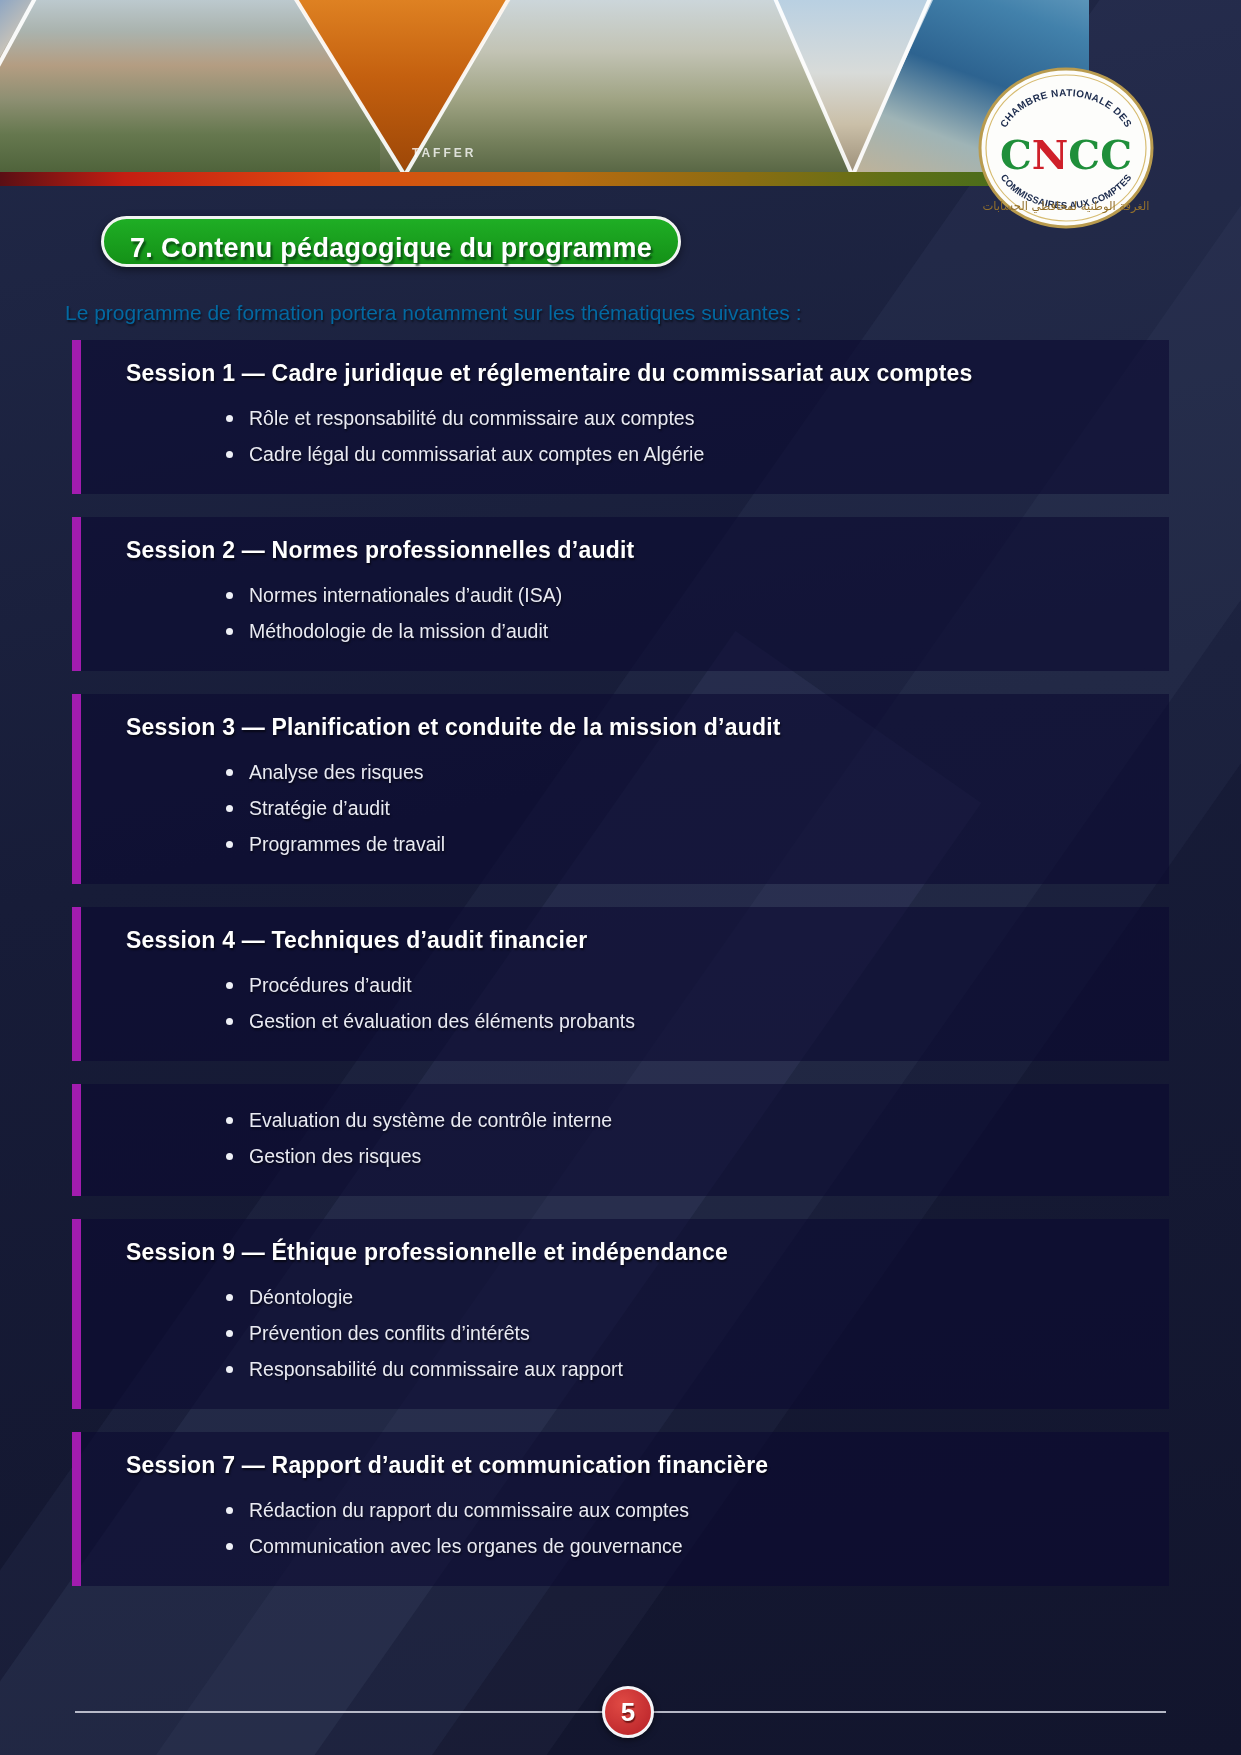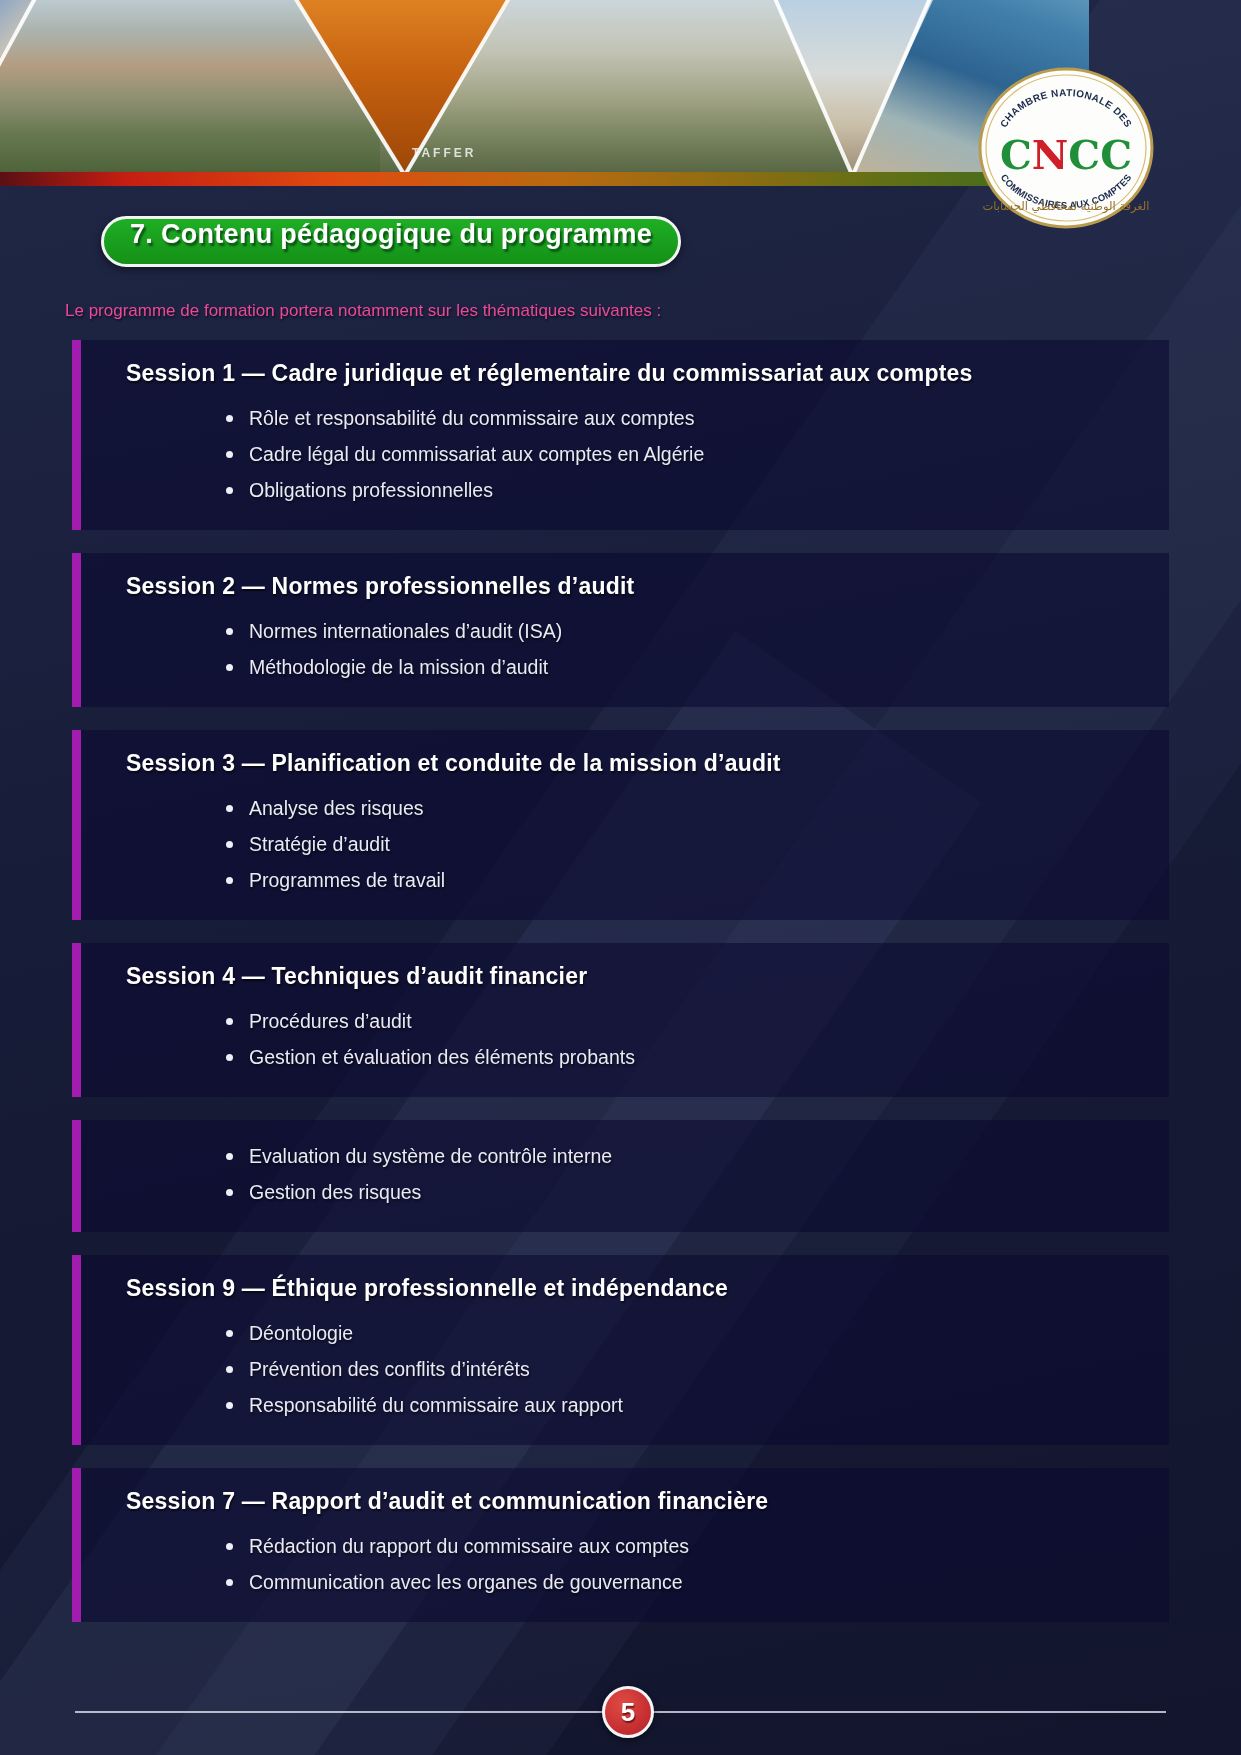--- a/index.html
+++ b/index.html
@@ -38,30 +38,30 @@
   .watermark{position:absolute;left:412px;top:146px;font-size:12px;letter-spacing:3px;
     color:rgba(255,255,255,.78);font-weight:bold;}
   .header-stripe{position:absolute;left:0;top:172px;width:1241px;height:14px;
     background:linear-gradient(90deg,#5a0f14 0%,#c41e12 10%,#e04a10 27%,#b96a10 45%,#8a6d12 60%,#5f7016 72%,#3f6a1e 85%,#2f5c22 100%);}
   .logo-svg{position:absolute;left:976px;top:66px;width:180px;height:164px;}
   
   .title-pill{
     position:absolute;left:101px;top:216px;height:51px;box-sizing:border-box;
     background:linear-gradient(180deg,#1fae25,#149117);
     border:3px solid #f2f5f2;border-radius:28px;
-    display:inline-flex;align-items:flex-start;padding:0 26px;
+    display:inline-flex;align-items:flex-end;padding:0 26px;
     box-shadow:0 3px 8px rgba(0,0,0,.45);
   }
   .title-pill span{
     color:#fff;font-size:27px;font-weight:800;letter-spacing:.3px;
     text-shadow:2px 3px 2px rgba(5,45,15,.65);white-space:nowrap;
   }
   
   .intro{position:absolute;left:65px;top:301px;width:1100px;
-    color:#ec4899;font-size:17px;text-shadow:1px 2px 2px rgba(0,0,0,.55);}
+    color:#0369a1;font-size:21px;text-shadow:1px 2px 2px rgba(0,0,0,.55);}
   
   .sessions{position:absolute;left:72px;top:340px;width:1097px;
     display:flex;flex-direction:column;gap:23px;}
   .card{
     border-left:9px solid #a21caf;
     background:rgba(11,8,48,.58);
     padding:18px 30px 22px 45px;
     box-sizing:border-box;width:100%;
   }
   .session-title{
@@ -130,21 +130,20 @@
 </div>
 
 <div class="intro">Le programme de formation portera notamment sur les thématiques suivantes :</div>
 
 <div class="sessions">
   <div class="card">
     <div class="session-title">Session 1 — Cadre juridique et réglementaire du commissariat aux comptes</div>
     <ul class="session-bullets">
         <li class="bullet"><span class="dot"></span><span>Rôle et responsabilité du commissaire aux comptes</span></li>
         <li class="bullet"><span class="dot"></span><span>Cadre légal du commissariat aux comptes en Algérie</span></li>
-        <li class="bullet"><span class="dot"></span><span>Obligations professionnelles</span></li>
       </ul>
   </div>
 
   <div class="card">
     <div class="session-title">Session 2 — Normes professionnelles d’audit</div>
     <ul class="session-bullets">
         <li class="bullet"><span class="dot"></span><span>Normes internationales d’audit (ISA)</span></li>
         <li class="bullet"><span class="dot"></span><span>Méthodologie de la mission d’audit</span></li>
       </ul>
   </div>

